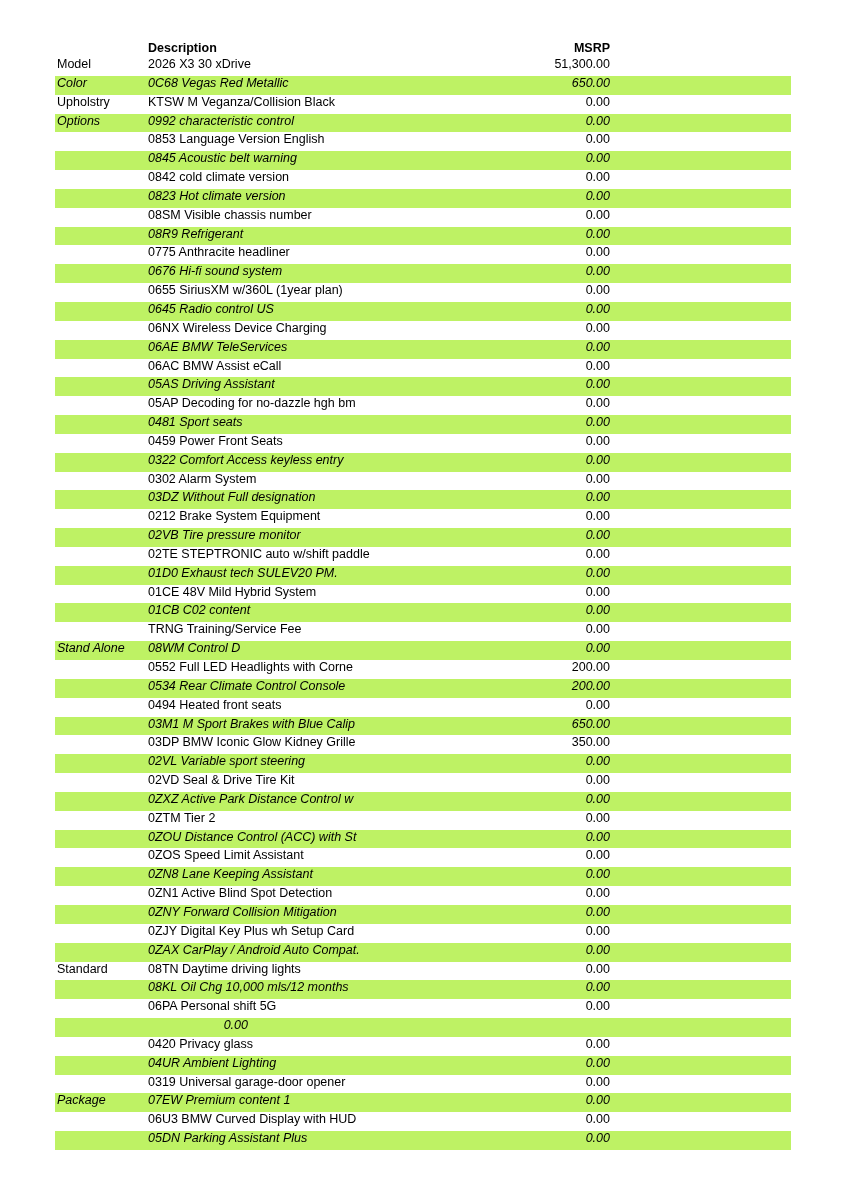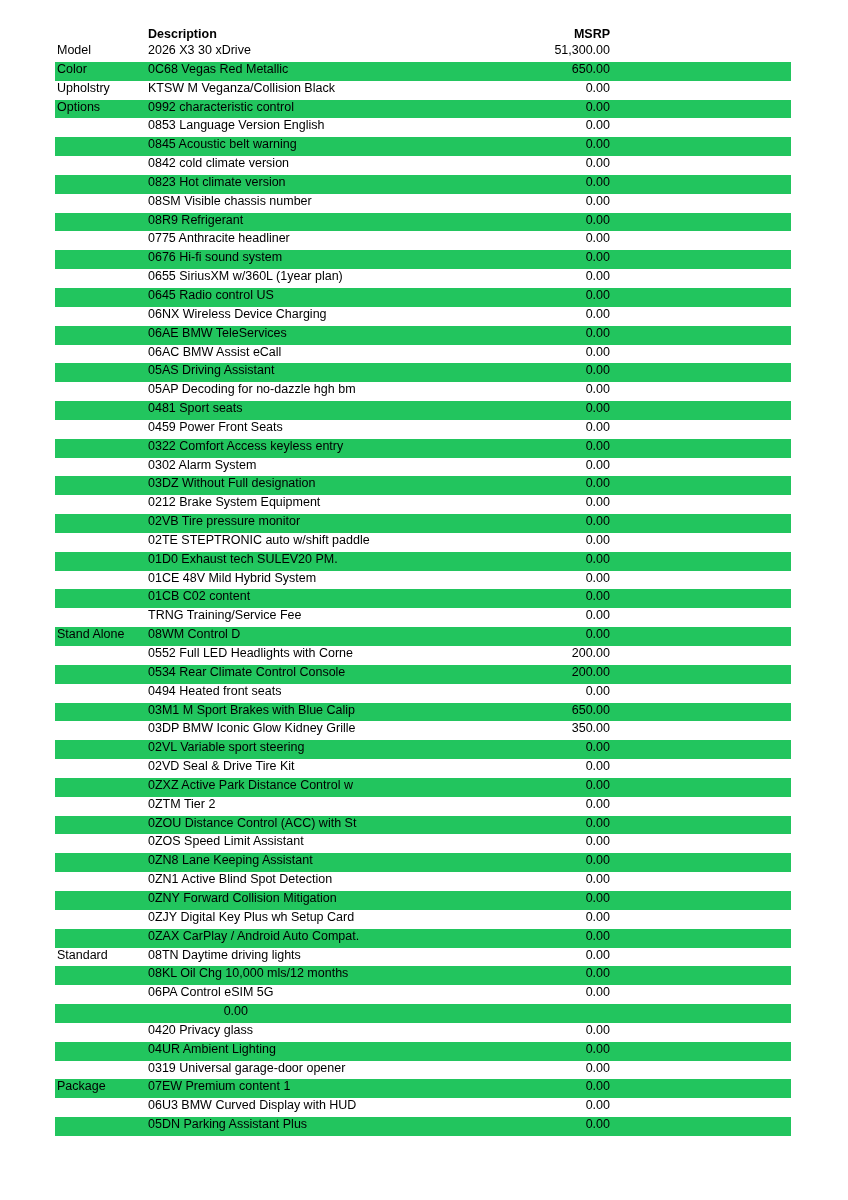--- a/index.html
+++ b/index.html
@@ -8,41 +8,42 @@
     background: #ffffff;
     font-family: "Liberation Sans", sans-serif;
     color: #000000;
   }
   body {
     width: 848px;
     height: 1200px;
     overflow: hidden;
   }
   .page {
-    padding-top: 24px;
+    padding-top: 38px;
     padding-left: 55px;
     box-sizing: border-box;
   }
   .spec-table {
     width: 736px;
     font-size: 12.5px;
   }
   .header-row {
     display: flex;
     align-items: center;
     height: 19px;
     font-weight: bold;
   }
   .row {
     display: flex;
     align-items: flex-start;
     height: 18.85px;
   }
   .row.striped {
-    background: #22c55e;
+    background: #bef264;
+    font-style: italic;
   }
   .col-cat {
     width: 93px;
     padding-left: 2px;
     box-sizing: border-box;
     white-space: nowrap;
     overflow: hidden;
   }
   .col-desc {
     width: 362px;
@@ -417,21 +418,21 @@
 
   <div class="row striped">
     <div class="col-cat"></div>
     <div class="col-desc">08KL Oil Chg 10,000 mls/12 months</div>
     <div class="col-msrp">0.00</div>
     <div class="col-spacer"></div>
   </div>
 
   <div class="row">
     <div class="col-cat"></div>
-    <div class="col-desc">06PA Control eSIM 5G</div>
+    <div class="col-desc">06PA Personal shift 5G</div>
     <div class="col-msrp">0.00</div>
     <div class="col-spacer"></div>
   </div>
 
   <div class="row striped">
     <div class="col-cat"></div>
     <div class="col-msrp">0.00</div>
     <div class="col-spacer"></div>
   </div>
 

